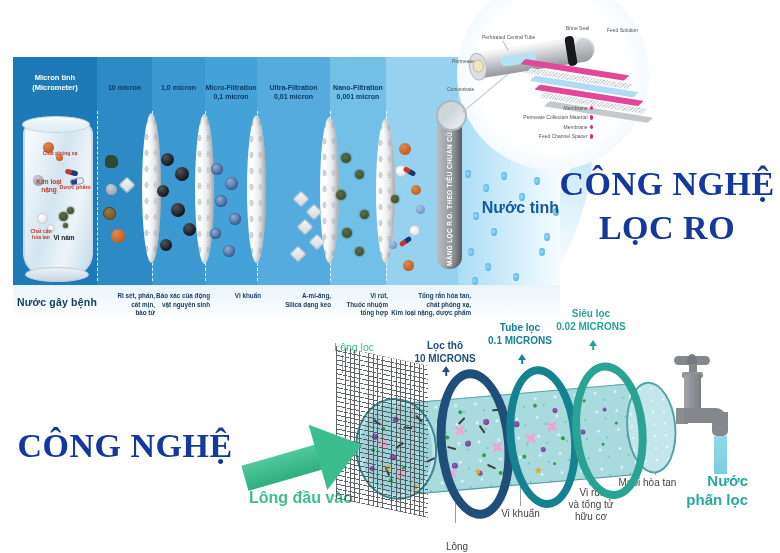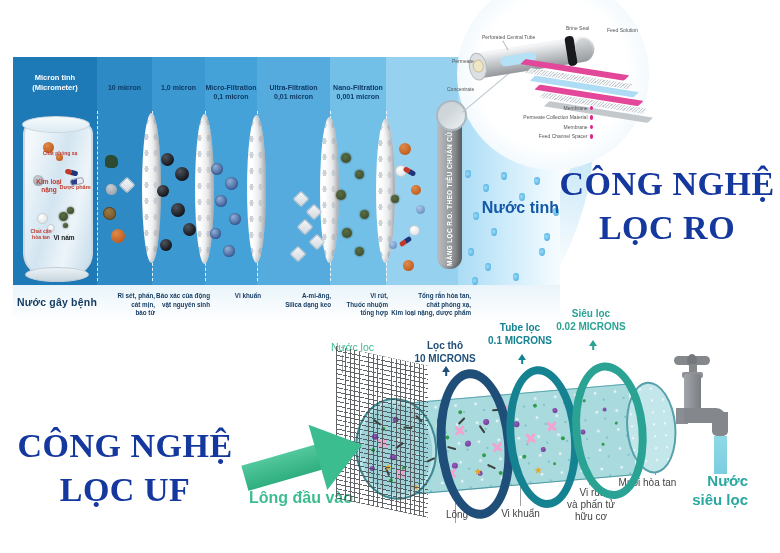--- a/index.html
+++ b/index.html
@@ -296,24 +296,23 @@
 </div>
 
 <div class="abs" style="left:553px;top:146px;width:28px;height:135px;border-radius:50%;background:linear-gradient(180deg,#c5e6f7,rgba(255,255,255,0));transform:rotate(18deg);z-index:0;"></div>
 <div class="bigtitle" style="left:558px;top:162px;width:218px;">
   <div>CÔNG NGHỆ</div>
   <div>LỌC RO</div>
 </div>
 
 <div class="bigtitle" style="left:16px;top:424px;width:218px;">
   <div>CÔNG NGHỆ</div>
-  <div>LỌC UF</div>
 </div>
 
-<div class="t" style="left:312px;top:341px;width:62px;font-size:10.5px;color:#3dbd8f;z-index:3;">Nước lọc</div>
+<div class="t" style="left:312px;top:341px;width:62px;font-size:10.5px;color:#3dbd8f;z-index:3;">Lông lọc</div>
 <div class="vline" style="left:342px;top:355px;height:18px;"></div>
 <div class="mesh"></div>
 
 <div id="cylgroup">
   <div class="cylbody"></div>
   <div class="cylface"></div>
   <div class="cylcap"></div>
   <div class="ring" style="left:82px;top:-14px;width:58px;height:132px;border:9px solid #1f4e79;"></div>
   <div class="ring" style="left:152px;top:-11px;width:56px;height:126px;border:8px solid #148291;"></div>
   <div class="ring" style="left:218px;top:-9px;width:58px;height:121px;border:8px solid #2aa394;"></div>
@@ -385,35 +384,35 @@
 0.02 MICRONS</div>
 <span class="uar" style="left:588px;top:336px;color:#2aa394;"></span>
 
 <div id="arrow">
   <div class="bar"></div>
   <div class="head"></div>
 </div>
 <div class="t" style="left:238px;top:489px;width:115px;font-size:16px;font-weight:600;color:#3dbd8f;z-index:3;">Lông đầu vào</div>
 
 <div class="vline" style="left:455px;top:465px;height:58px;"></div>
-<div class="uf-bot" style="left:437px;top:509px;width:40px;">Lông</div>
+<div class="uf-bot" style="left:437px;top:541px;width:40px;">Lông</div>
 <div class="vline" style="left:520px;top:472px;height:34px;"></div>
 <div class="uf-bot" style="left:493px;top:508px;width:55px;">Vi khuẩn</div>
 <div class="vline" style="left:589px;top:455px;height:30px;"></div>
 <div class="uf-bot" style="left:560px;top:487px;width:62px;">Vi rút
-và phấn tử
+và tổng tử
 hữu cơ</div>
 <div class="vline" style="left:655px;top:441px;height:34px;"></div>
 <div class="uf-bot" style="left:610px;top:477px;width:75px;">Muối hòa tan</div>
 
 <div class="fc" style="left:670px;top:350px;width:100px;height:135px;">
   <div class="abs" style="left:4px;top:6px;width:36px;height:9px;border-radius:5px;background:#84888c;"></div>
   <div class="abs" style="left:17px;top:4px;width:10px;height:13px;border-radius:50%;background:#75797d;"></div>
   <div class="abs" style="left:19px;top:14px;width:8px;height:12px;background:#84888c;"></div>
   <div class="abs" style="left:12px;top:22px;width:21px;height:6px;border-radius:2px;background:#8e9296;"></div>
   <div class="abs" style="left:14px;top:24px;width:17px;height:40px;border-radius:3px;background:linear-gradient(90deg,#a2a6aa,#7a7e82);"></div>
   <div class="abs" style="left:6px;top:58px;width:12px;height:16px;background:#8a8e92;"></div>
   <div class="abs" style="left:14px;top:58px;width:42px;height:15px;border-radius:0 10px 0 0;background:#84888c;"></div>
   <div class="abs" style="left:42px;top:62px;width:16px;height:24px;border-radius:0 0 5px 5px;background:#84888c;"></div>
   <div class="abs" style="left:44px;top:86px;width:13px;height:38px;background:linear-gradient(180deg,#8fd9e6,#7ccde0);"></div>
 </div>
 <div class="t" style="left:663px;top:472px;width:85px;font-size:15px;font-weight:700;color:#2aa8a0;line-height:1.25;z-index:3;">Nước
-siêu lọc</div>
+phấn lọc</div>
 
 </body></html>

